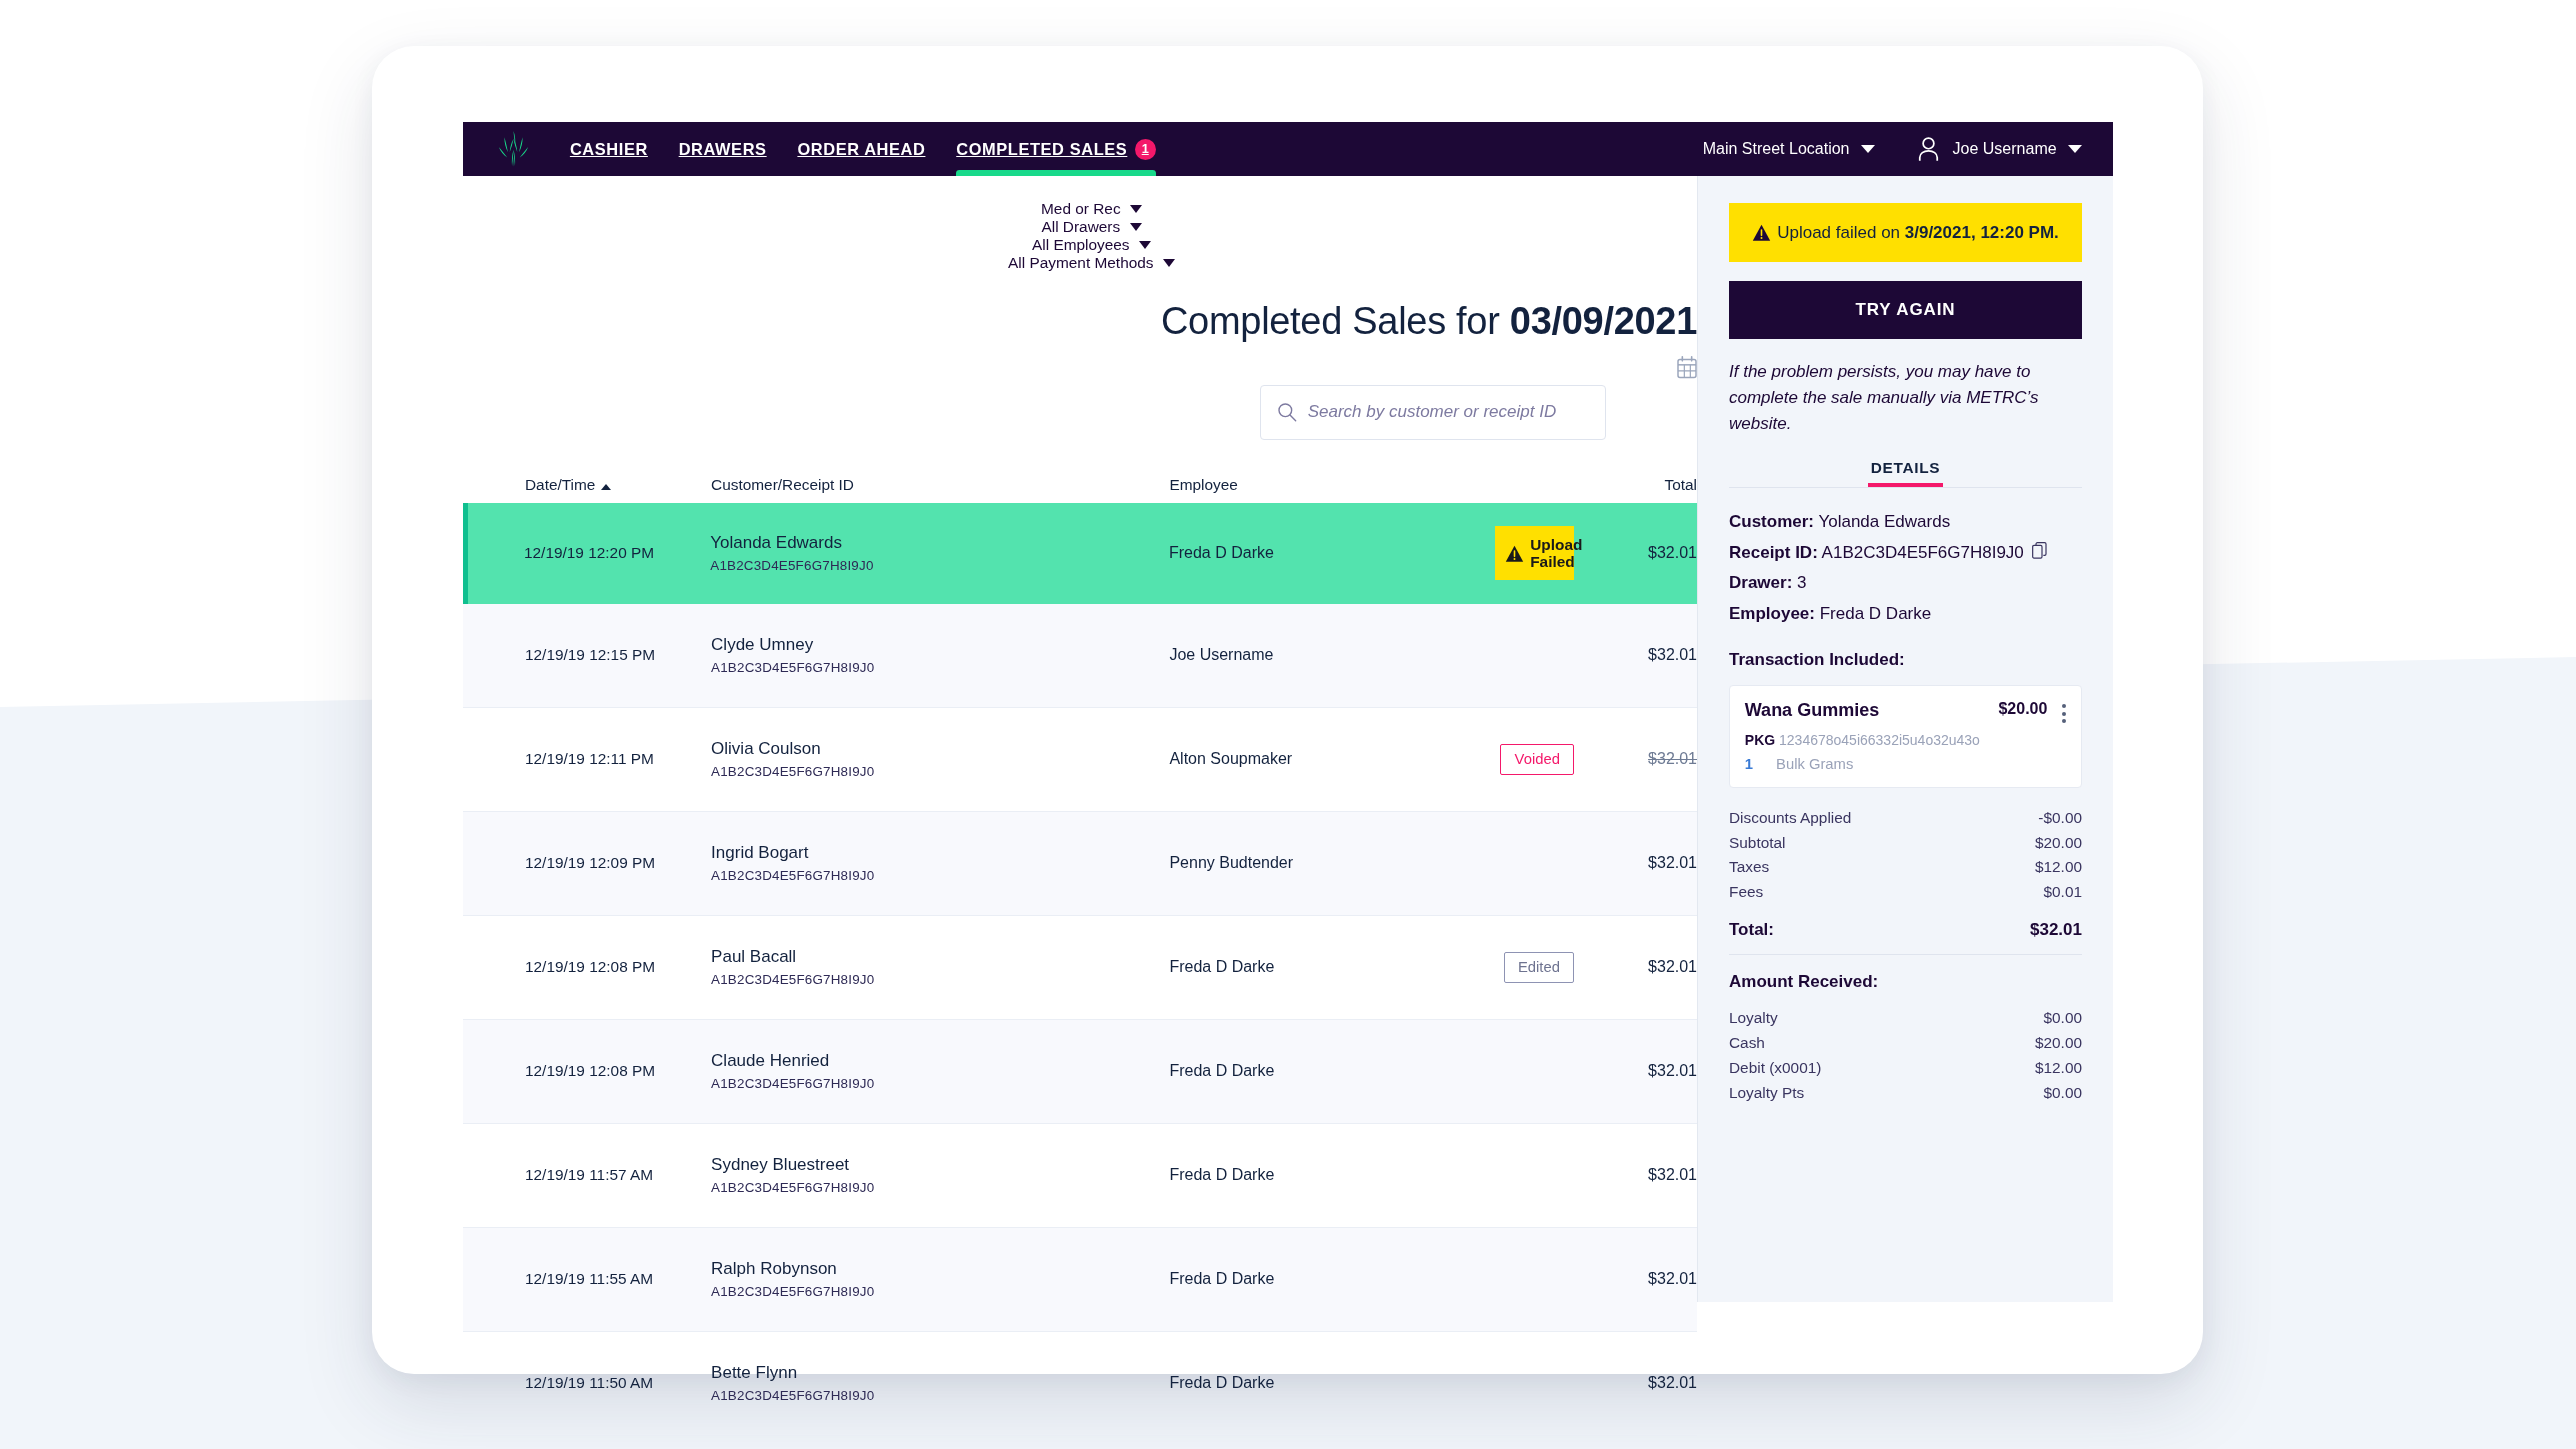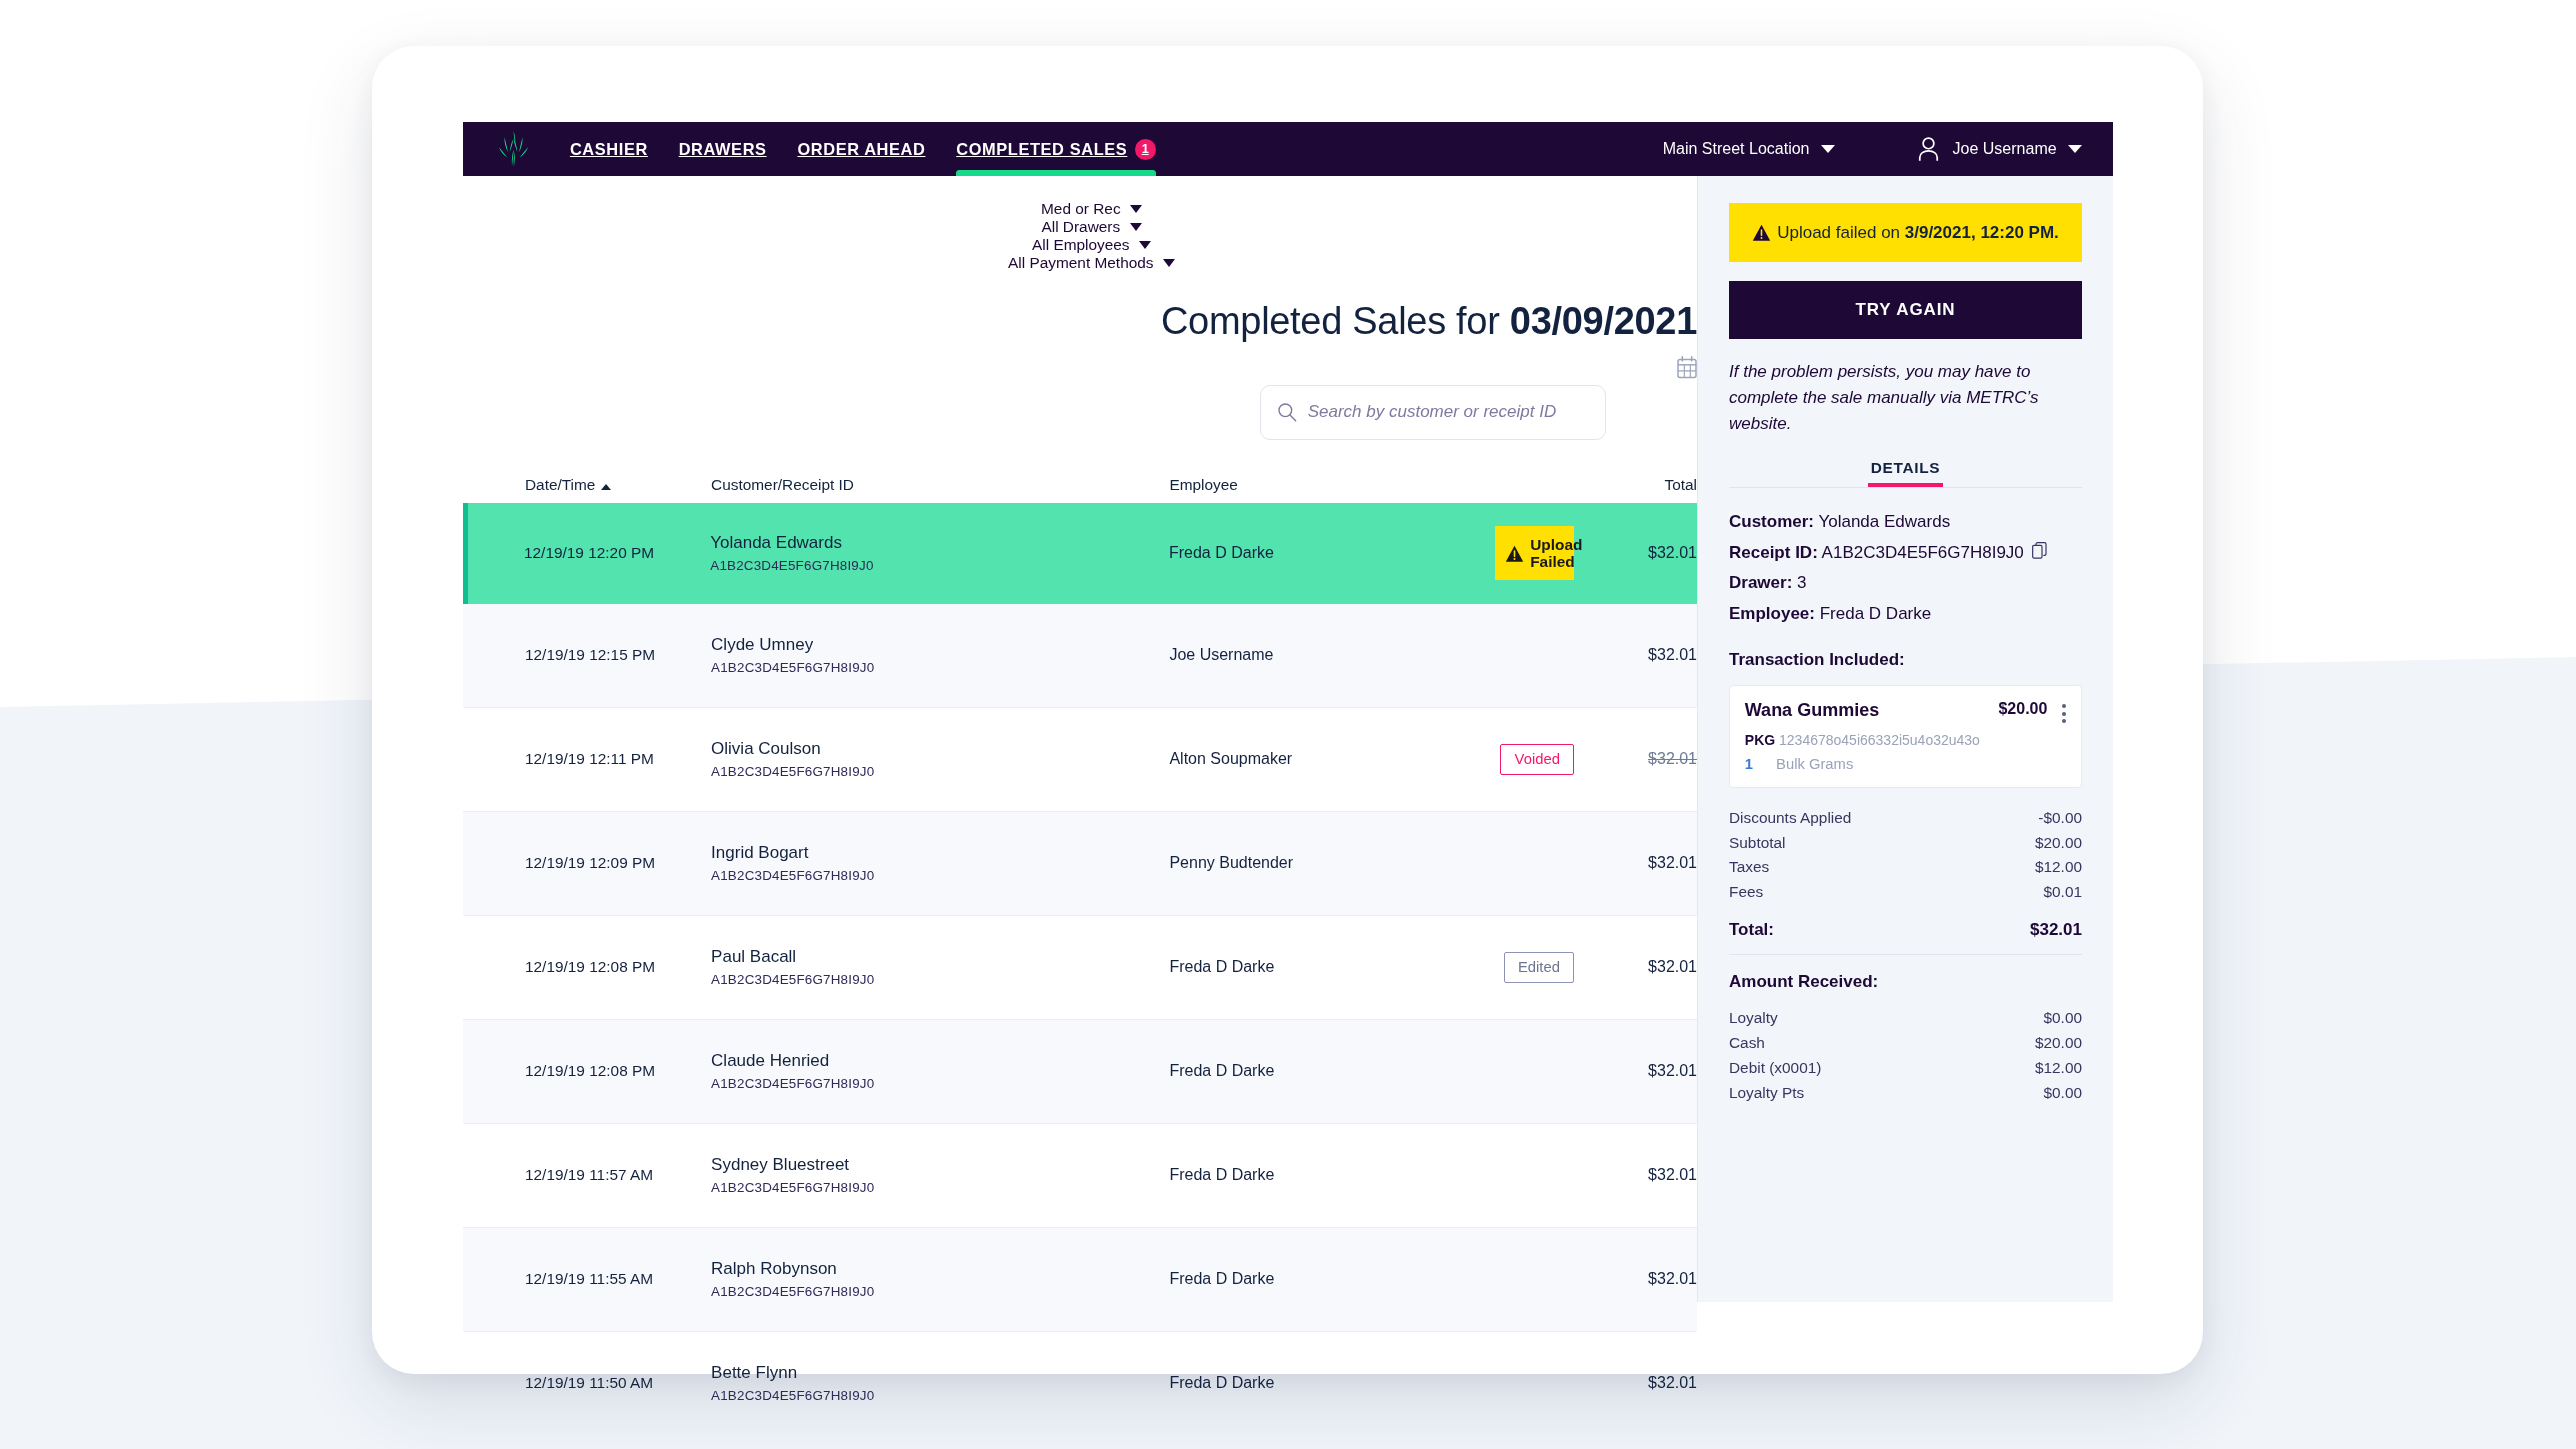--- a/index.html
+++ b/index.html
@@ -49,21 +49,21 @@
     content: ""; position: absolute; left: 15.4px; right: 15.4px; bottom: 0;
     height: 6px; background: #18d98a; border-radius: 3.4px 3.4px 0 0;
   }
   .nav-badge {
     display: inline-flex; align-items: center; justify-content: center;
     min-width: 21px; height: 21px; border-radius: 50%;
     background: #f4186a; color: #fff;
     font-size: 12.7px; font-weight: 700; letter-spacing: 0;
     margin-left: 7.4px; padding: 0 4.7px;
   }
-  .nav-right { margin-left: auto; display: flex; align-items: center; margin-right: 31px; gap: 40px; }
+  .nav-right { margin-left: auto; display: flex; align-items: center; margin-right: 31px; }
   .nav-loc, .nav-user {
     display: flex; align-items: center; color: #fff;
     font-size: 16px; font-weight: 400; white-space: nowrap;
   }
   .nav-user { margin-left: 42px; }
   .caret { margin-left: 11.4px; width:0;height:0; border-left:7.4px solid transparent; border-right:7.4px solid transparent; border-top:8.7px solid #fff; }
   .user-icon { width: 23px; height: 25.5px; margin-right: 12.7px; flex:none; }
 
   
   .page { position: absolute; left: 463px; top: 176px; width: 1650px; height: 1126px; background:#ffffff; display:flex; }
@@ -81,21 +81,21 @@
   }
   .filter .caret-d { margin-left: 9.4px; width:0;height:0; border-left:6.7px solid transparent; border-right:6.7px solid transparent; border-top:8px solid #1d0836; }
 
   
   .title-row { display:flex; align-items:flex-end; padding: 28px 0 0 62px; flex-direction: column; }
   .page-title { font-size: 38px; color: #13223e; font-weight: 400; white-space: nowrap; letter-spacing: -0.3px; }
   .page-title b { font-weight: 800; }
   .cal-icon { width: 20px; height: 23px; margin-left: 9.4px; margin-top: 13.4px; flex:none; }
   .search-box {
     margin-left: auto; margin-right: 91px; margin-top: 5.4px;
-    width: 346px; height: 55px; border: 0.7px solid #dfe4ee; border-radius: 10px;
+    width: 346px; height: 55px; border: 0.7px solid #dfe4ee; border-radius: 4px;
     background: #fff; display: flex; align-items: center; padding: 0 16px;
   }
   .search-ico { width: 20px; height: 20px; margin-right: 10.7px; flex:none; }
   .search-input {
     border: none; outline: none; background: transparent;
     font-family: "Liberation Sans", sans-serif;
     font-size: 17px; font-style: italic; color: #6e6a90; width: 100%;
   }
   .search-input::placeholder { color: #7d7aa0; font-style: italic; }
 

